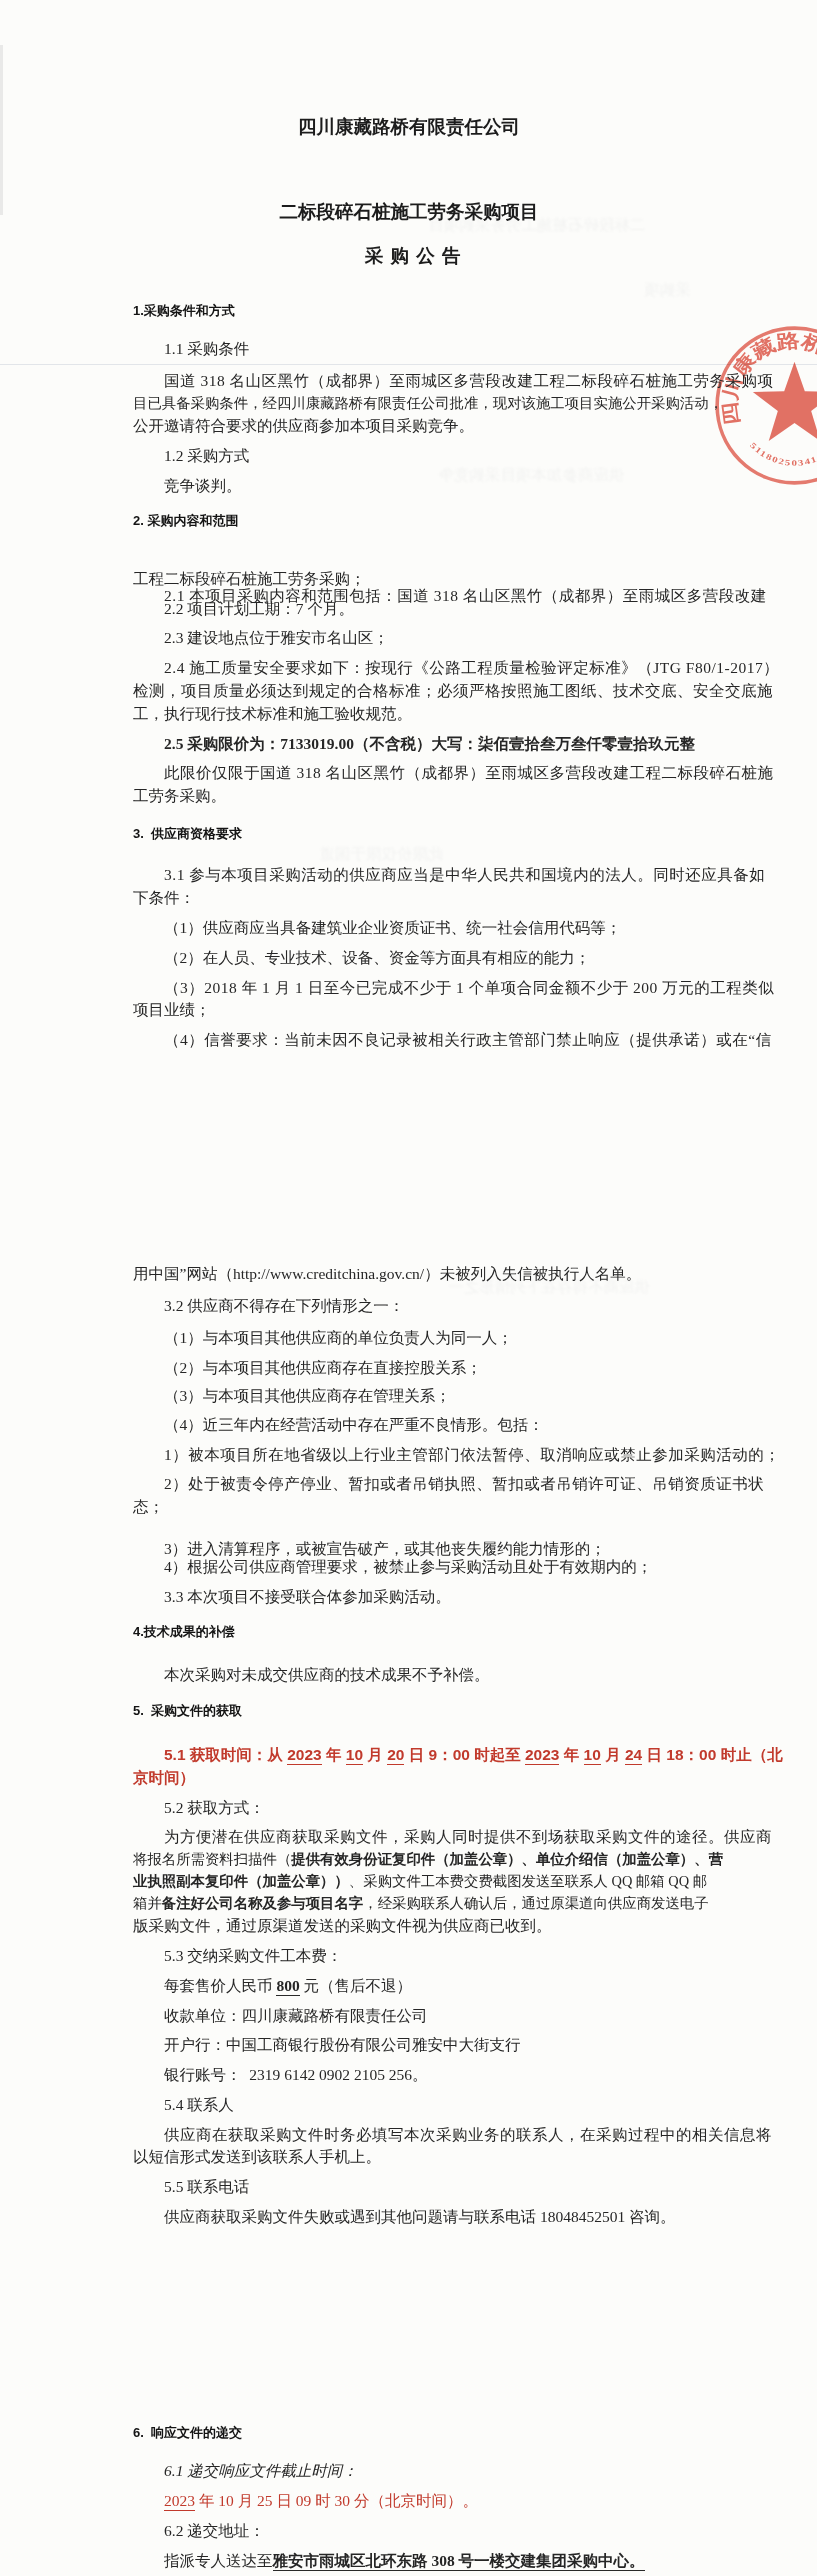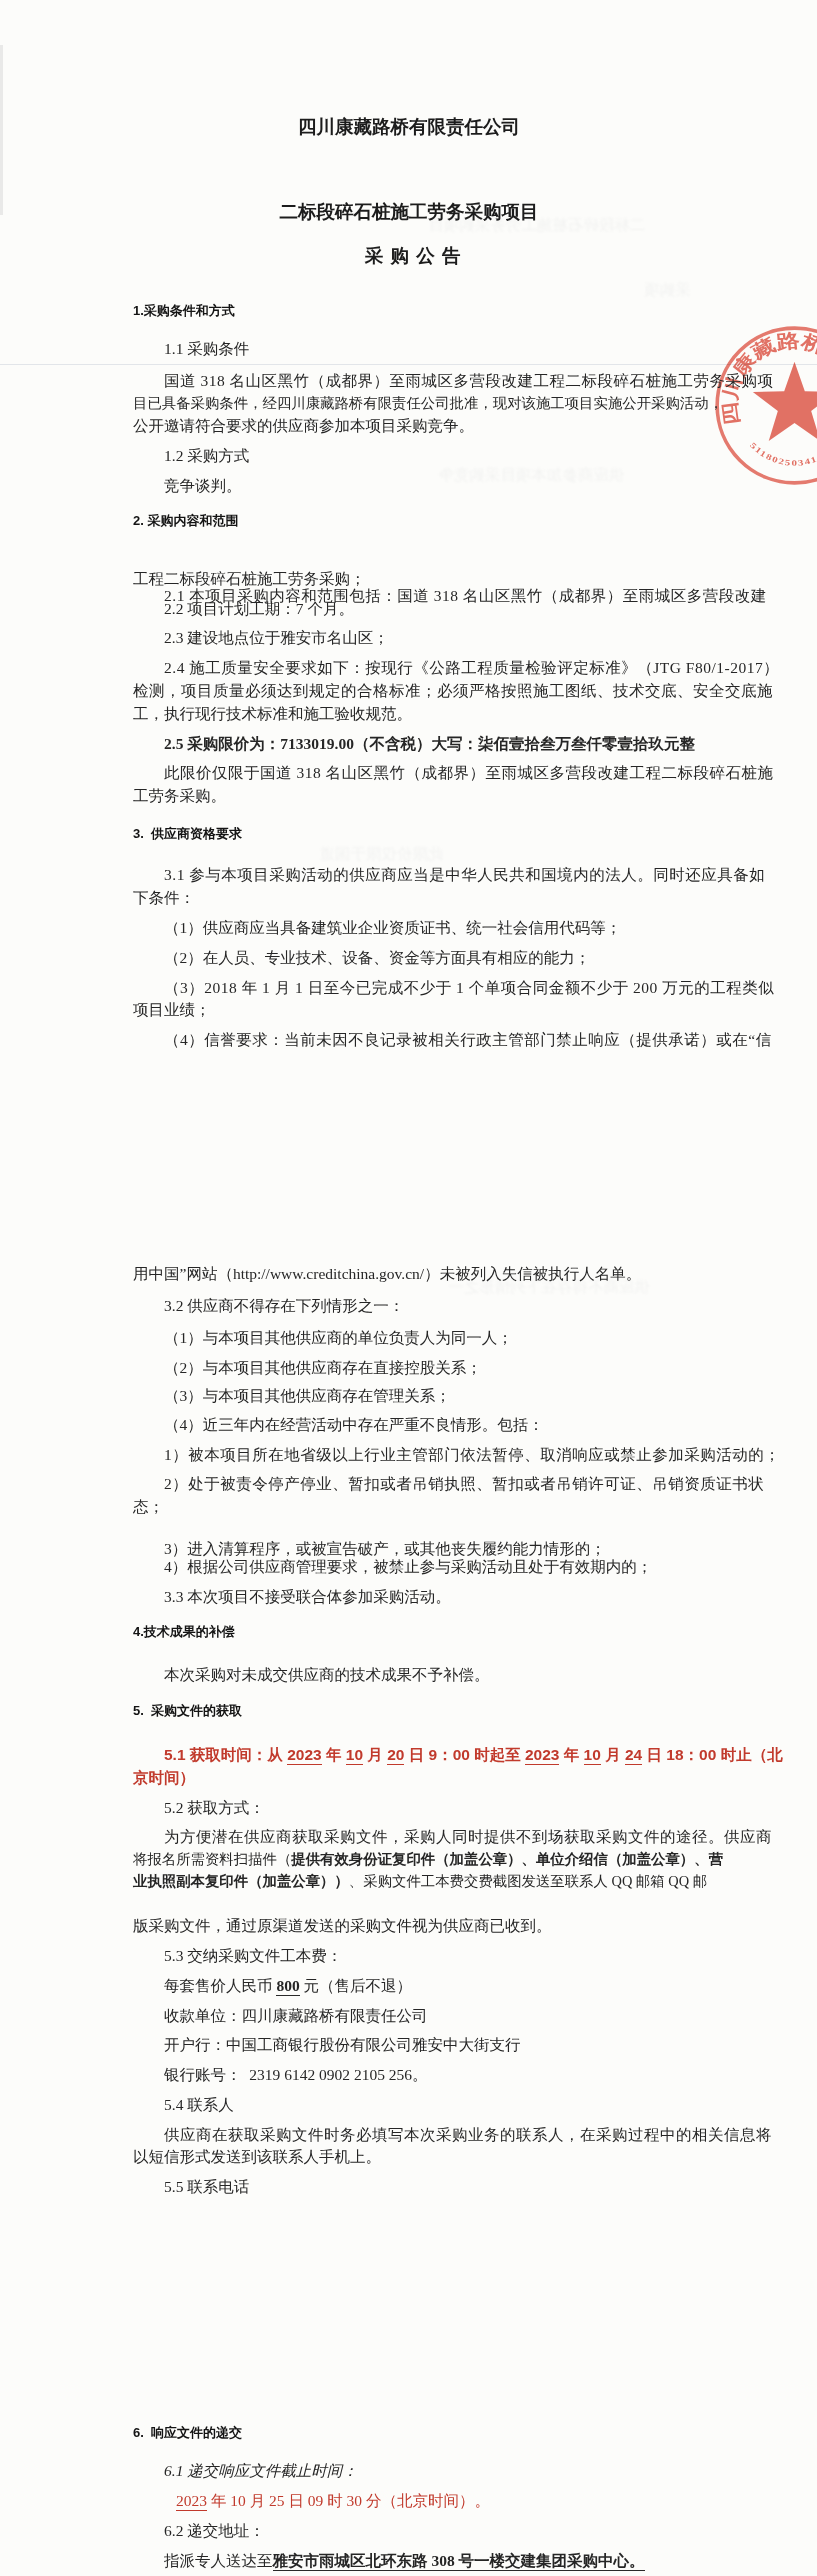--- a/index.html
+++ b/index.html
@@ -9,21 +9,21 @@
   .ln{position:absolute;white-space:pre;font-size:15.5px;line-height:23px;color:#262626;
       font-family:"Liberation Serif","DejaVu Serif",serif;}
   .ctr{left:0;width:100%;text-align:center;}
   .t{font-size:18.5px;font-weight:bold;color:#1c1c1c;}
   .sp{letter-spacing:7.2px;padding-left:7.2px;}
   .h{font-size:13px;font-weight:bold;color:#141414;
      font-family:"Liberation Sans","DejaVu Sans",sans-serif;}
   .b{font-weight:bold;}
   .s28{font-size:14.4px;}
   .ls{letter-spacing:0.5px;}
-  .red{color:#c13a2c;margin-left:12px;}
+  .red{color:#c13a2c;}
   .redh{color:#c13a2c;font-weight:bold;font-family:"Liberation Sans","DejaVu Sans",sans-serif;}
   .u{border-bottom:1px solid currentColor;padding-bottom:0.5px;}
   .bu{font-weight:bold;border-bottom:1px solid #2a2a2a;padding-bottom:1px;}
   .ghost{position:absolute;color:#8b9096;opacity:.09;filter:blur(1px);
          font-size:15.5px;white-space:pre;transform:scaleX(-1);}
   .hline{position:absolute;left:0;width:100%;height:1px;background:#e2e5e9;}
   .edge{position:absolute;left:0;top:45px;width:3.1px;height:170px;background:#dcdcdc;opacity:.6;}
   .stamp{position:absolute;mix-blend-mode:multiply;opacity:.88;}
   .stamp text{font-family:"Liberation Serif","DejaVu Serif",serif;font-weight:bold;}
 </style>
@@ -92,30 +92,32 @@
     <div class="ln" style="top: 1585px; left: 164px;"><span>3.3 本次项目不接受联合体参加采购活动。</span></div>
     <div class="ln h" style="top: 1620px; left: 133px;"><span>4.技术成果的补偿</span></div>
     <div class="ln" style="top: 1663px; left: 164px;"><span>本次采购对未成交供应商的技术成果不予补偿。</span></div>
     <div class="ln h" style="top: 1699px; left: 133px;"><span>5.  采购文件的获取</span></div>
     <div class="ln redh" style="top: 1743px; left: 164px;"><span>5.1 获取时间：从 </span><span class="u">2023</span><span> 年 </span><span class="u">10</span><span> 月 </span><span class="u">20</span><span> 日 9：00 时起至 </span><span class="u">2023</span><span> 年 </span><span class="u">10</span><span> 月 </span><span class="u">24</span><span> 日 18：00 时止（北</span></div>
     <div class="ln redh" style="top: 1766px; left: 133px;"><span>京时间）</span></div>
     <div class="ln" style="top: 1796px; left: 164px;"><span>5.2 获取方式：</span></div>
     <div class="ln ls" style="top: 1825px; left: 164px;"><span>为方便潜在供应商获取采购文件，采购人同时提供不到场获取采购文件的途径。供应商</span></div>
     <div class="ln s28" style="top: 1848px; left: 133px;"><span>将报名所需资料扫描件（</span><span class="b">提供有效身份证复印件（加盖公章）、单位介绍信（加盖公章）、营</span></div>
     <div class="ln s28" style="top: 1870px; left: 133px;"><span class="b">业执照副本复印件（加盖公章））</span><span>、采购文件工本费交费截图发送至联系人 QQ 邮箱 QQ 邮</span></div>
+    <div class="ln s28" style="top: 1892px; left: 133px;"><span>箱并</span><span class="b">备注好公司名称及参与项目名字</span><span>，经采购联系人确认后，通过原渠道向供应商发送电子</span></div>
     <div class="ln" style="top: 1914px; left: 133px;"><span>版采购文件，通过原渠道发送的采购文件视为供应商已收到。</span></div>
     <div class="ln" style="top: 1944px; left: 164px;"><span>5.3 交纳采购文件工本费：</span></div>
     <div class="ln" style="top: 1974px; left: 164px;"><span>每套售价人民币 </span><span class="bu">800</span><span> 元（售后不退）</span></div>
     <div class="ln" style="top: 2004px; left: 164px;"><span>收款单位：四川康藏路桥有限责任公司</span></div>
     <div class="ln" style="top: 2033px; left: 164px;"><span>开户行：中国工商银行股份有限公司雅安中大街支行</span></div>
     <div class="ln" style="top: 2063px; left: 164px;"><span>银行账号：  2319 6142 0902 2105 256。</span></div>
     <div class="ln" style="top: 2093px; left: 164px;"><span>5.4 联系人</span></div>
     <div class="ln ls" style="top: 2123px; left: 164px;"><span>供应商在获取采购文件时务必填写本次采购业务的联系人，在采购过程中的相关信息将</span></div>
     <div class="ln" style="top: 2145px; left: 133px;"><span>以短信形式发送到该联系人手机上。</span></div>
     <div class="ln" style="top: 2175px; left: 164px;"><span>5.5 联系电话</span></div>
+    <div class="ln" style="top: 2205px; left: 164px;"><span>供应商获取采购文件失败或遇到其他问题请与联系电话 18048452501 咨询。</span></div>
     <div class="ln h" style="top: 2421px; left: 133px;"><span>6.  响应文件的递交</span></div>
     <div class="ln" style="top: 2459px; left: 164px; font-style: italic;"><span>6.1 递交响应文件截止时间：</span></div>
     <div class="ln red" style="top: 2489px; left: 164px;"><span class="u">2023</span><span> 年 10 月 25 日 09 时 30 分（北京时间）。</span></div>
     <div class="ln" style="top: 2519px; left: 164px;"><span>6.2 递交地址：</span></div>
     <div class="ln" style="top: 2549px; left: 164px;"><span>指派专人送达至</span><span class="bu">雅安市雨城区北环东路 308 号一楼交建集团采购中心。</span></div>
     <div class="ghost" style="top: 215px; left: 428px;">二标段碎石桩施工劳务采购项目</div>
     <div class="ghost" style="top: 280px; left: 644px;">采购项</div>
     <div class="ghost" style="top: 465px; left: 438px;">供应商参加本项目采购竞争</div>
     <div class="ghost" style="top: 844px; left: 319px;">此限价仅限于国道</div>
     <div class="ghost" style="top: 1277px; left: 448px;">供应商不得存在下列情形之一</div>

